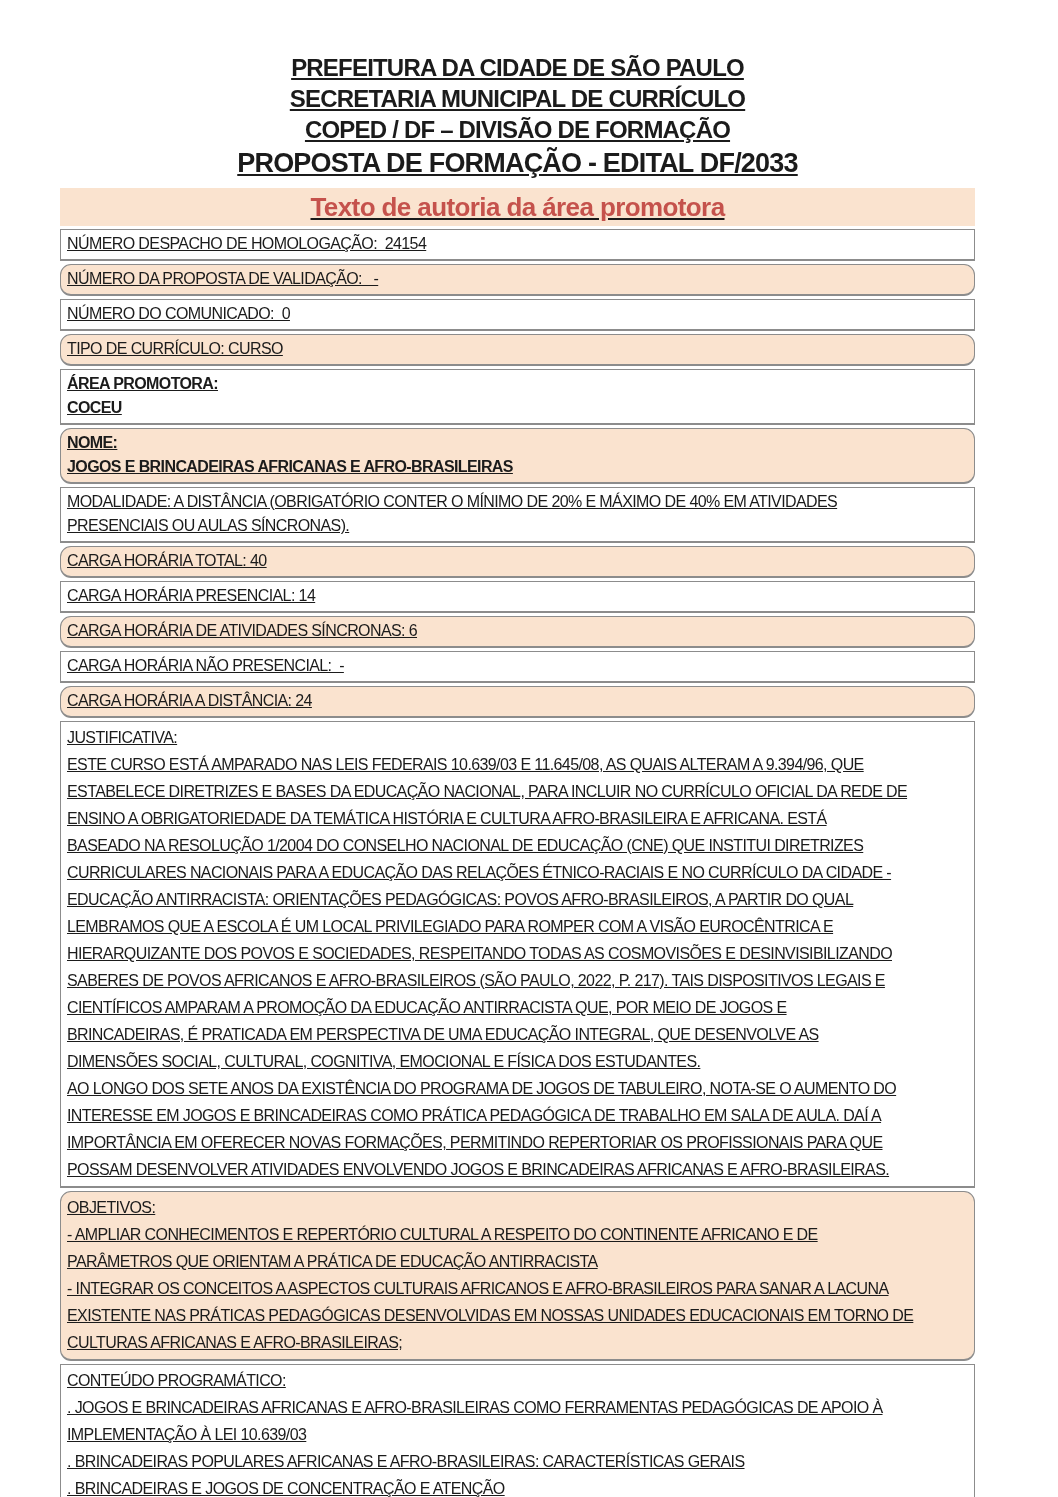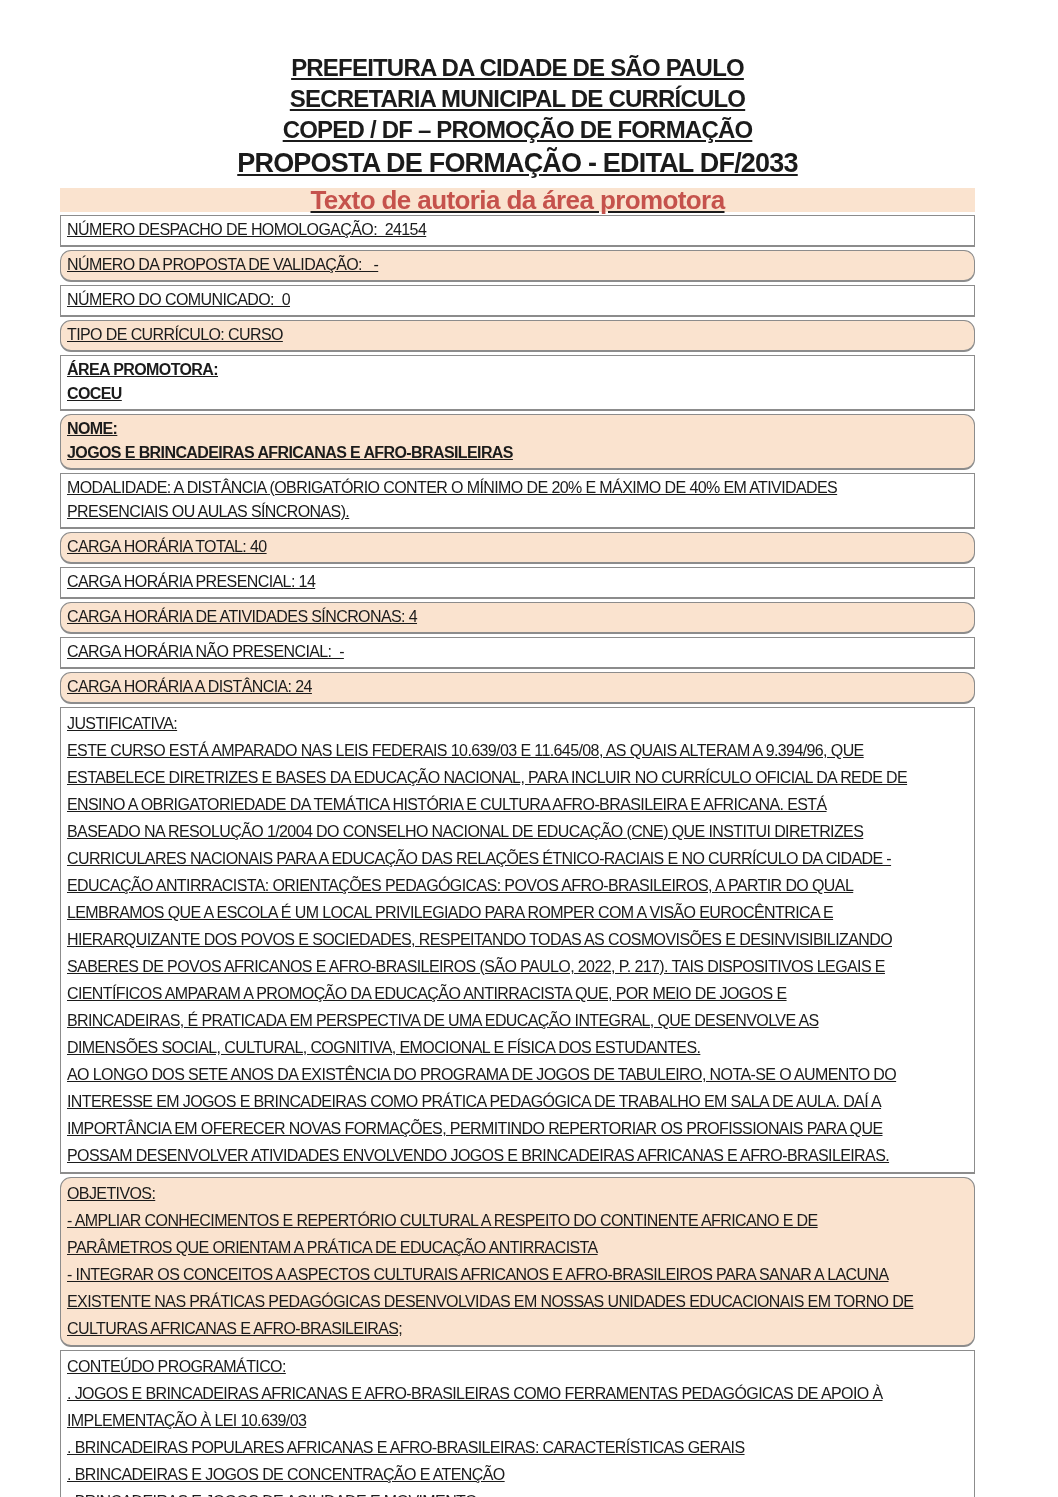--- a/index.html
+++ b/index.html
@@ -30,21 +30,21 @@
     line-height:31px;
     letter-spacing:-0.8px;
     white-space:pre;
   }
   .h-line.h-title{
     font-size:27px;
     line-height:37px;
   }
   .banner{
     margin-top:6px;
-    height:24px;
+    height:38px;
     background:var(--peach);
     display:flex;align-items:center;justify-content:center;
     font-weight:bold;
     font-size:26px;
     letter-spacing:-0.6px;
     color:var(--banner-text);
   }
   .rows{margin-top:0px;}
   .row{
     box-sizing:border-box;
@@ -67,21 +67,21 @@
   .row.last{border-bottom:none;}
 </style>
 </head>
 <body>
 
 <div class="content">
 
   <div class="doc-header">
     <div class="h-line">PREFEITURA DA CIDADE DE SÃO PAULO</div>
     <div class="h-line">SECRETARIA MUNICIPAL DE CURRÍCULO</div>
-    <div class="h-line">COPED / DF – PROMOÇÃO DE FORMAÇÃO</div>
+    <div class="h-line">COPED / DF – DIVISÃO DE FORMAÇÃO</div>
     <div class="h-line h-title">PROPOSTA DE FORMAÇÃO - EDITAL DF/2033</div>
   </div>
 
   <div class="banner">
     <span>Texto de autoria da área promotora</span>
   </div>
 
   <div class="rows">
 
     <div class="row">
@@ -117,21 +117,21 @@
 
     <div class="row peach">
       <div class="row-text">CARGA HORÁRIA TOTAL: 40</div>
     </div>
 
     <div class="row">
       <div class="row-text">CARGA HORÁRIA PRESENCIAL: 14</div>
     </div>
 
     <div class="row peach">
-      <div class="row-text">CARGA HORÁRIA DE ATIVIDADES SÍNCRONAS: 4</div>
+      <div class="row-text">CARGA HORÁRIA DE ATIVIDADES SÍNCRONAS: 6</div>
     </div>
 
     <div class="row">
       <div class="row-text">CARGA HORÁRIA NÃO PRESENCIAL:  -</div>
     </div>
 
     <div class="row peach">
       <div class="row-text">CARGA HORÁRIA A DISTÂNCIA: 24</div>
     </div>
 

